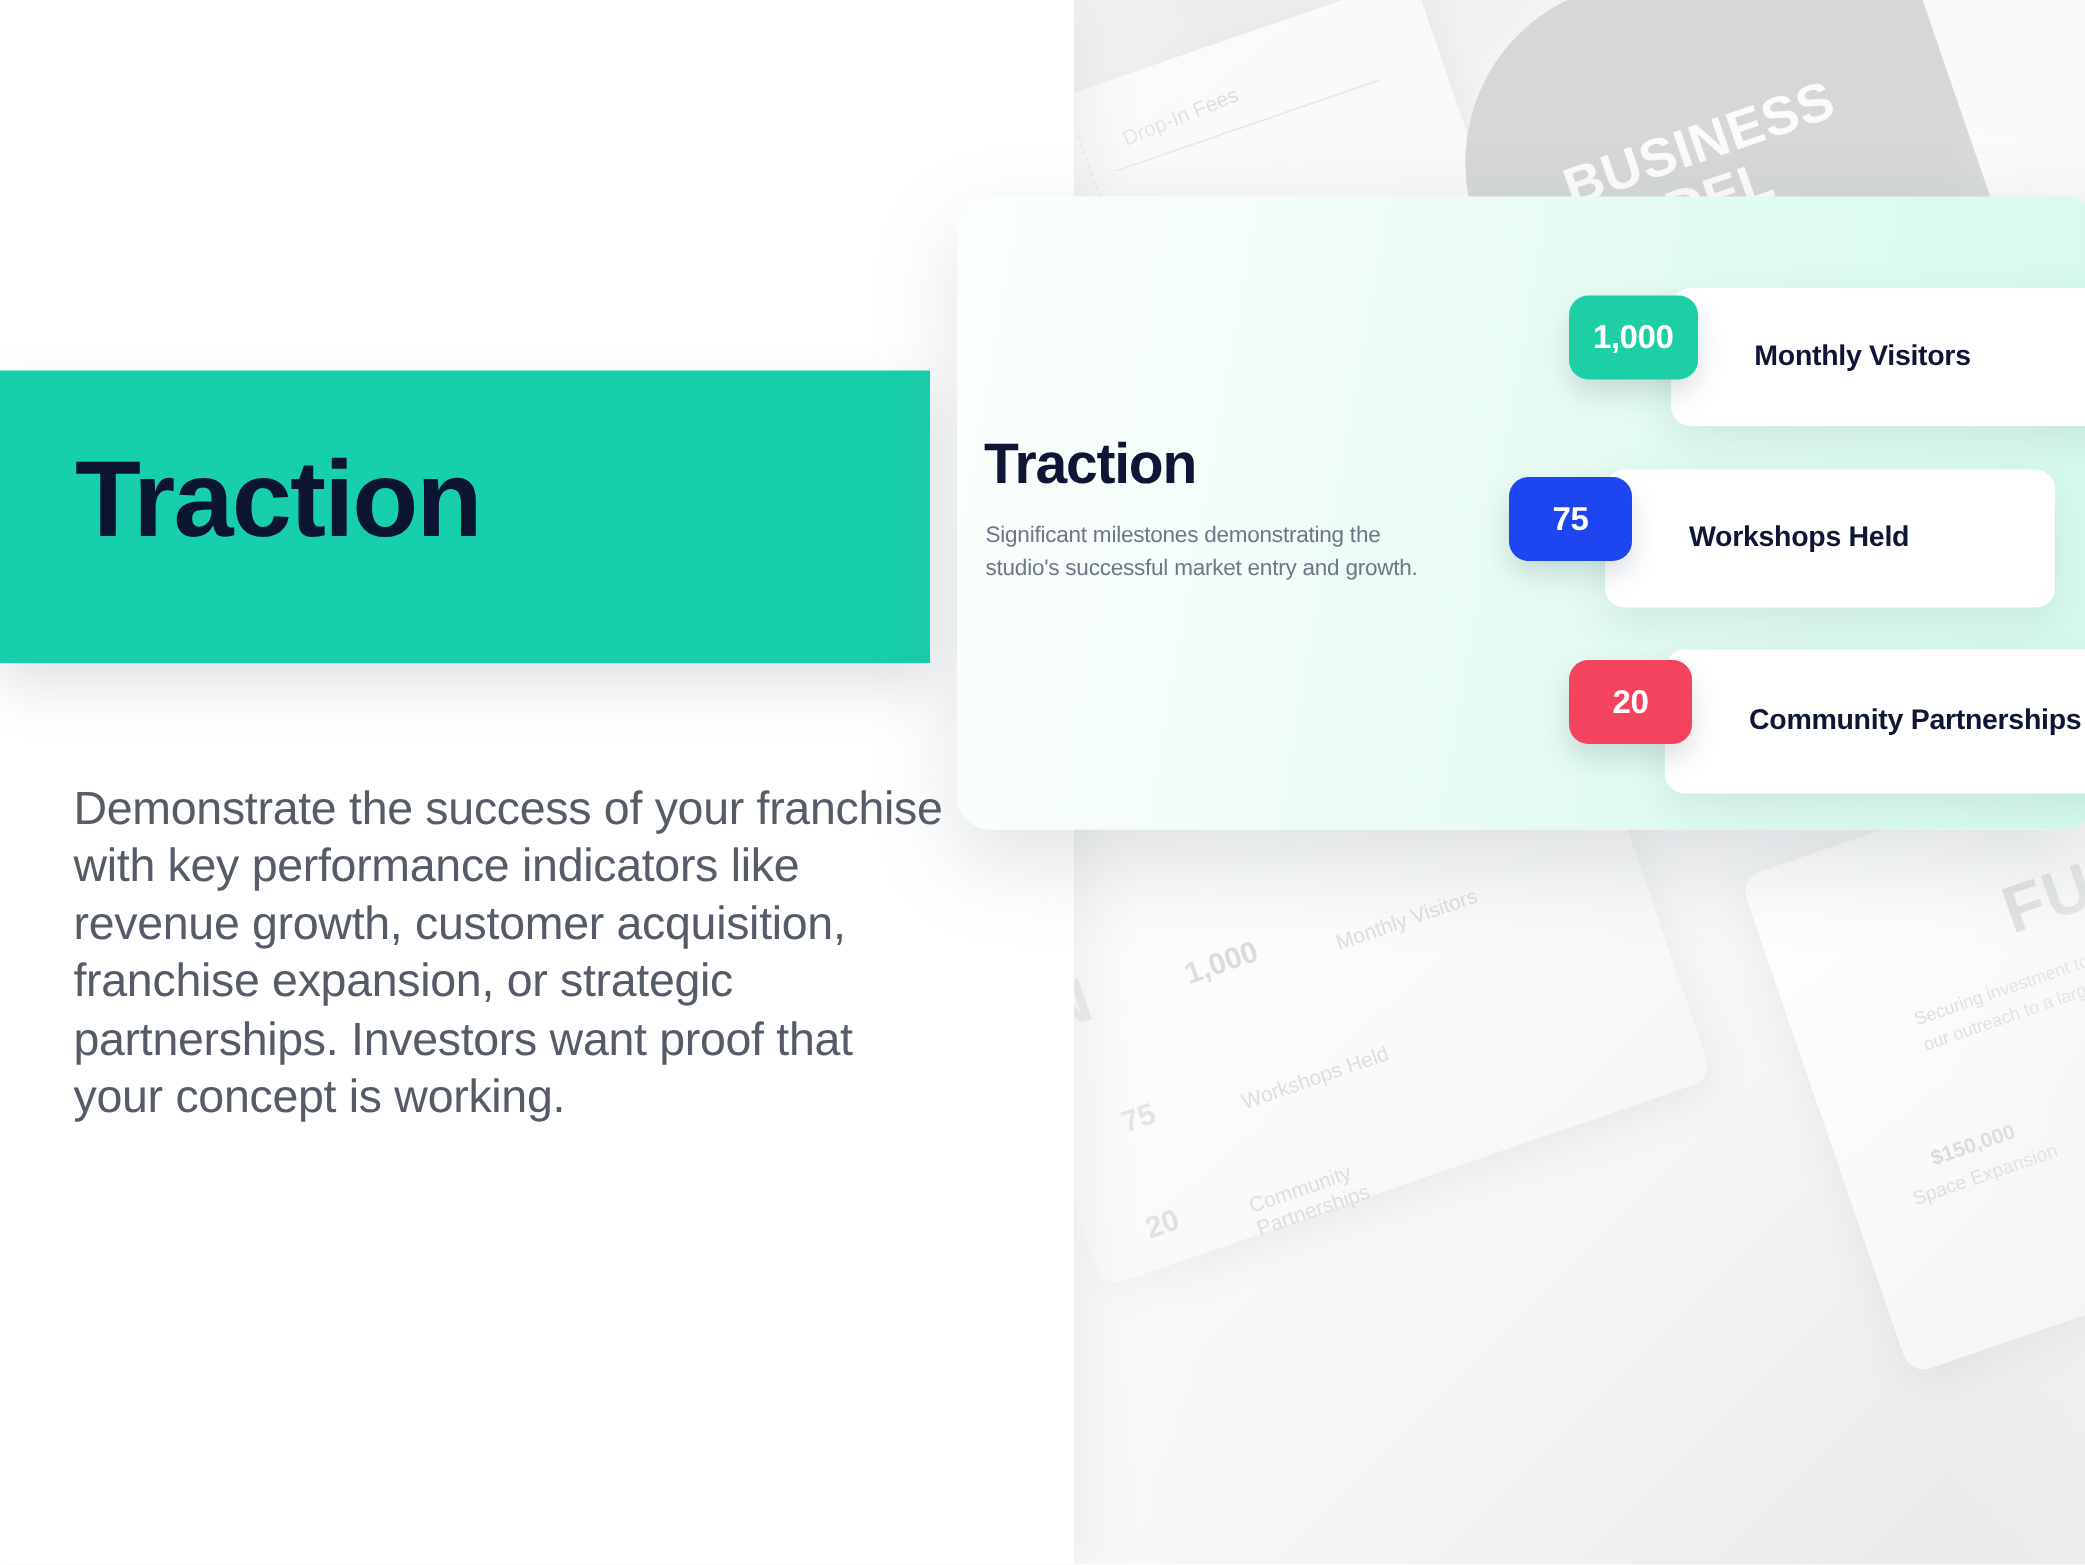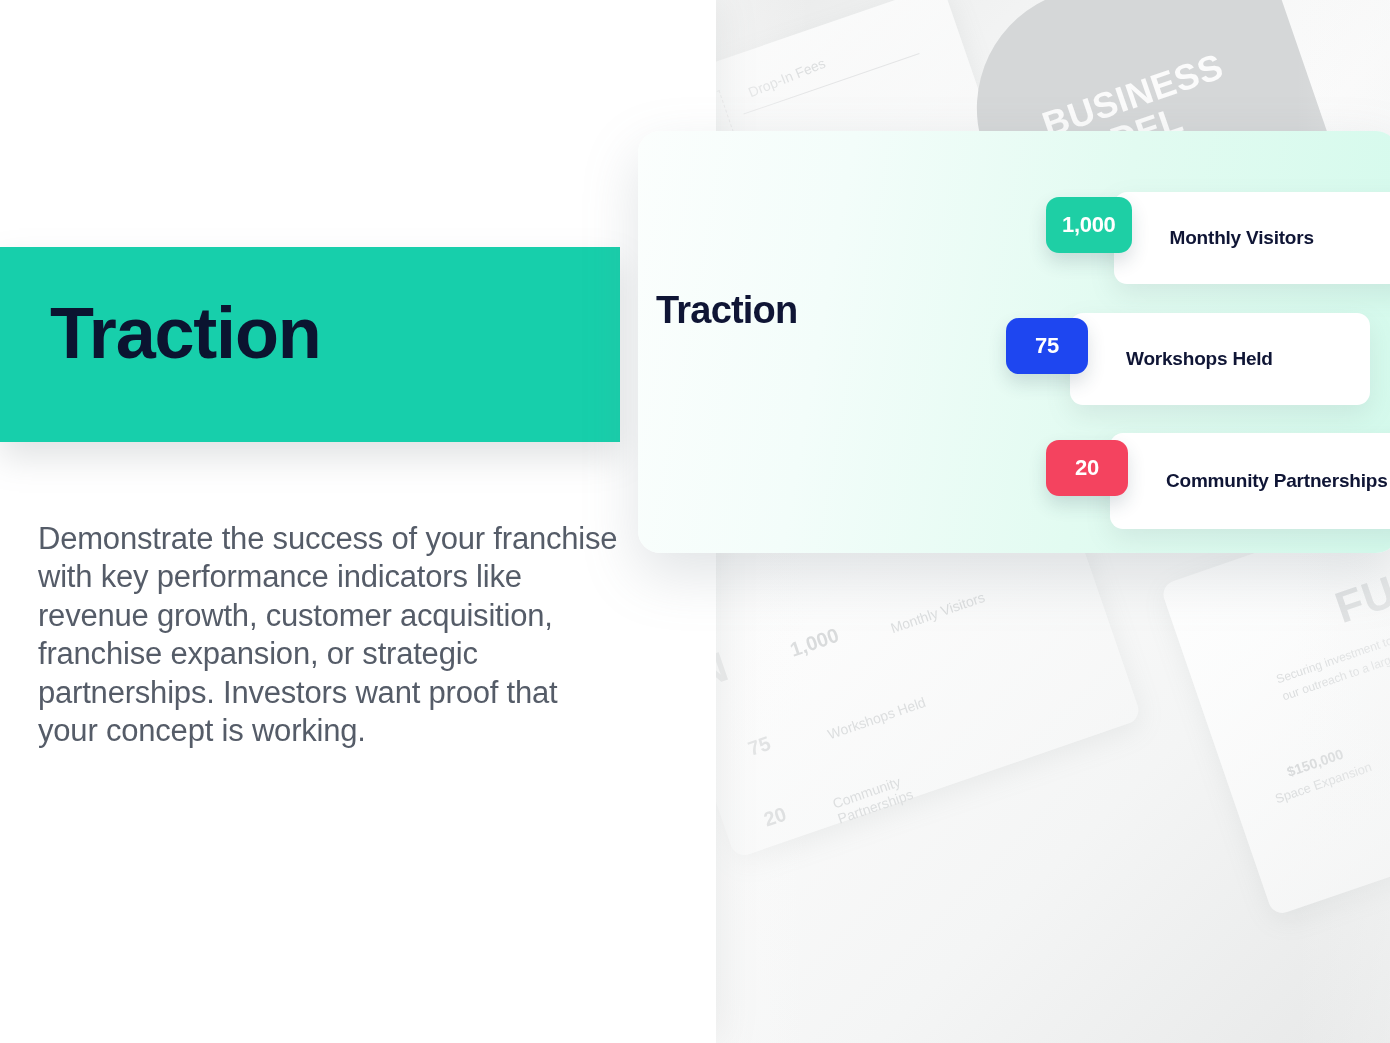--- a/index.html
+++ b/index.html
@@ -73,21 +73,21 @@
     box-shadow:0 16px 32px rgba(120,128,132,.22);
     z-index:3;
   }
   .banner-title{
     position:absolute; left:50px; top:50px;
     font-size:72px; font-weight:bold; color:#0b1430; letter-spacing:-1.2px; line-height:1;
   }
 
   
   .body-copy{
-    position:absolute; left:38px; top:520px; width:580px;
+    position:absolute; left:49px; top:520px; width:580px;
     font-size:31px; line-height:1.24; color:#555c68; letter-spacing:-0.2px;
     z-index:3;
   }
 
   
   .traction-card{
     position:absolute; left:638px; top:131px; width:760px; height:422px;
     background:linear-gradient(100deg,#fbfefd 0%,#f3fdfa 26%,#e2fbf1 60%,#d4faec 100%);
     border-radius:22px;
     box-shadow:0 22px 56px rgba(120,132,140,.22);
@@ -190,20 +190,21 @@
 </div>
 
 <div class="banner">
   <div class="banner-title">Traction</div>
 </div>
 
 <p class="body-copy">Demonstrate the success of your franchise with key performance indicators like revenue growth, customer acquisition, franchise expansion, or strategic partnerships. Investors want proof that your concept is working.</p>
 
 <div class="traction-card">
   <div class="tc-heading">Traction</div>
+  <div class="tc-sub">Significant milestones demonstrating the studio's successful market entry and growth.</div>
 
   <div class="stat-row r1">
     <div class="stat-badge b-teal">1,000</div>
     <div class="stat-panel w1">
       <span class="stat-label">Monthly Visitors</span>
     </div>
   </div>
 
   <div class="stat-row r2">
     <div class="stat-badge b-blue">75</div>

